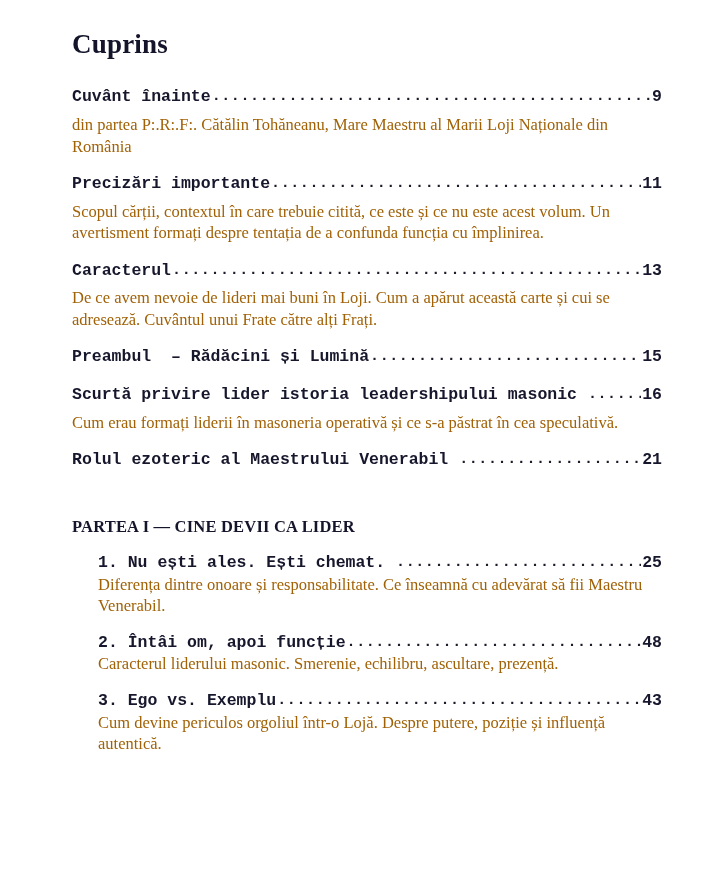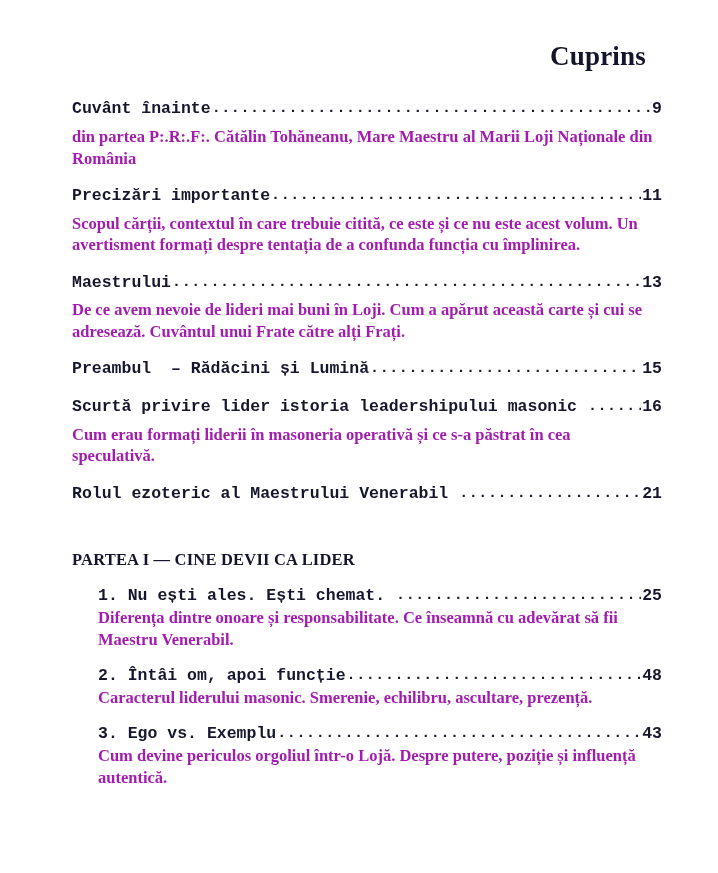--- a/index.html
+++ b/index.html
@@ -18,27 +18,27 @@
   .page {
     position: relative;
     width: 718px;
     height: 873px;
     box-sizing: border-box;
     padding: 0 56px 0 72px;
     background: #ffffff;
   }
 
   .toc-title {
-    text-align: right;
+    text-align: left;
     font-size: 27px;
     font-weight: bold;
     letter-spacing: 0.2px;
     color: #14142a;
     margin: 0;
-    padding-top: 40px;
+    padding-top: 28px;
     padding-right: 16px;
     line-height: 1.2;
   }
 
   
   .entry {
     display: flex;
     align-items: flex-end;
     font-size: 16.5px;
     font-weight: bold;
@@ -75,22 +75,22 @@
     font-size: 16.5px;
     color: #16162c;
   }
 
   
   .entry-row { margin-top: 16px; }
   .entry-row.first { margin-top: 26px; }
 
   .desc {
     font-size: 16.5px;
-    font-weight: bold;
-    color: #a21caf;
+    font-weight: normal;
+    color: #a16207;
     line-height: 1.30;
     margin-top: 6px;
     max-width: 585px;
   }
 
   
   .part-heading {
     font-size: 16.5px;
     font-weight: bold;
     color: #14142a;
@@ -127,21 +127,21 @@
       <div class="entry">
         <span class="entry-label">Precizări importante</span>
         <span class="leader"></span>
         <span class="pagenum">11</span>
       </div>
       <div class="desc">Scopul cărții, contextul în care trebuie citită, ce este și ce nu este acest volum. Un avertisment formați despre tentația de a confunda funcția cu împlinirea.</div>
     </div>
 
     <div class="entry-row">
       <div class="entry">
-        <span class="entry-label">Maestrului</span>
+        <span class="entry-label">Caracterul</span>
         <span class="leader"></span>
         <span class="pagenum">13</span>
       </div>
       <div class="desc">De ce avem nevoie de lideri mai buni în Loji. Cum a apărut această carte și cui se adresează. Cuvântul unui Frate către alți Frați.</div>
     </div>
 
     <div class="entry-row">
       <div class="entry">
         <span class="entry-label">Preambul  – Rădăcini și Lumină</span>
         <span class="leader"></span>

